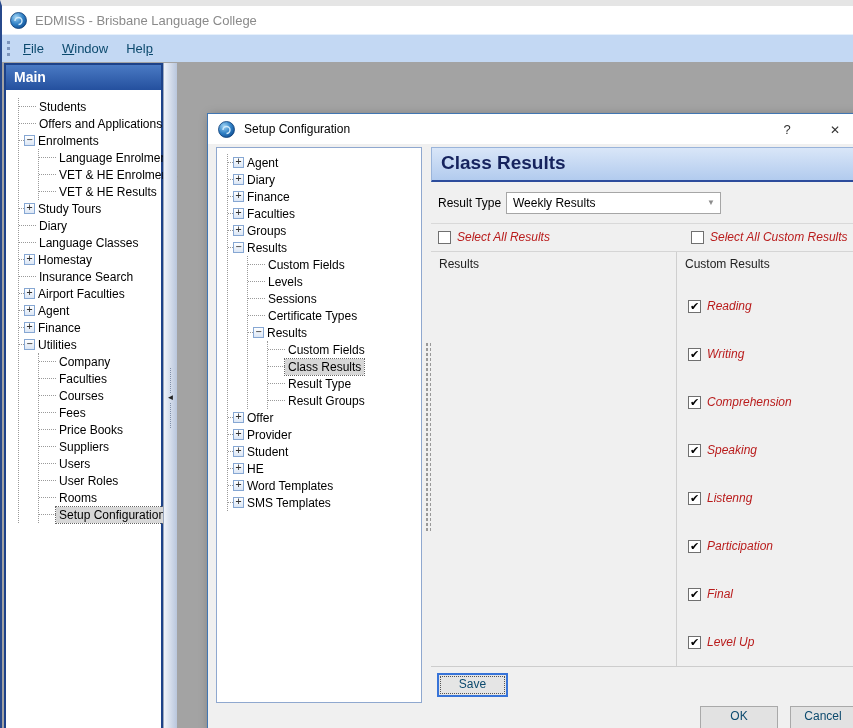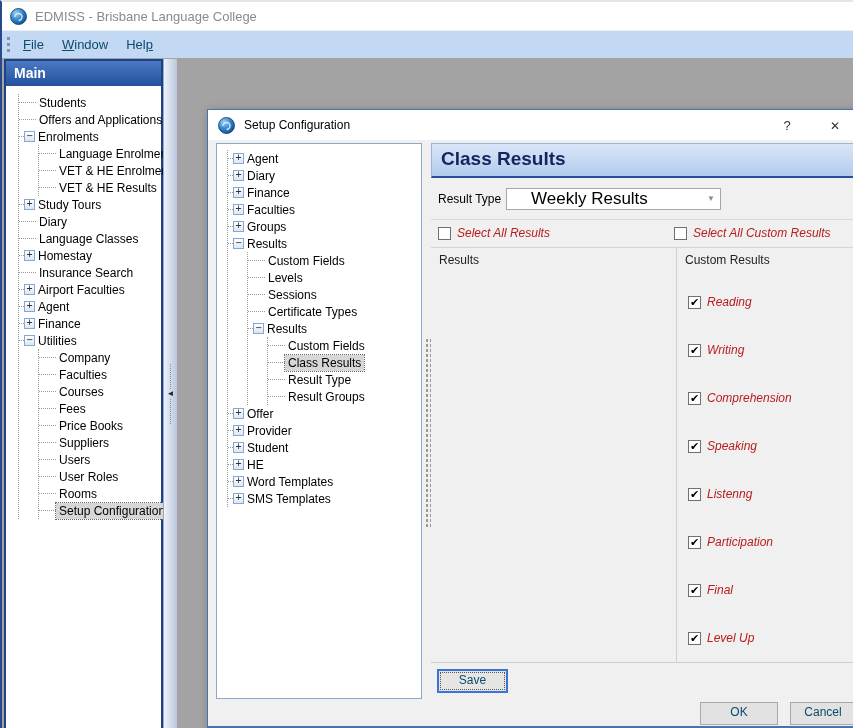--- a/index.html
+++ b/index.html
@@ -1,19 +1,19 @@
 <!DOCTYPE html>
 <html><head>
 <meta charset="utf-8">
 <style>
   * { box-sizing: border-box; margin: 0; padding: 0; }
   body { font-family: "Liberation Sans", sans-serif; background:#555; }
   .screen {
     position: relative; width: 853px; height: 728px; overflow: hidden;
-    background:#a3a3a3; border-top:2px solid #e5e5e5; border-left:2px solid #27498c;
+    background:#a3a3a3; border-top:6px solid #e5e5e5; border-left:2px solid #27498c;
     font-family:"Liberation Sans", sans-serif;
   }
   
   .titlebar { position:absolute; left:0; right:0; top:0; height:28px; background:#ffffff;
     display:flex; align-items:center; padding-left:8px; }
   .win-title { font-size:13px; color:#8a8a8a; margin-left:8px; }
   .app-icon { width:17px; height:17px; flex:none; }
   .menubar { position:absolute; left:0; right:0; top:28px; height:28px; background:#c3d8f3;
     border-top:1px solid #e6f0fb; display:flex; align-items:center; padding-left:3px; }
   .grip { width:3px; height:15px; border-left:3px dotted #7c94bb; margin:0 4px 0 2px; }
@@ -58,25 +58,25 @@
     background-image: radial-gradient(#999 1px, transparent 1.2px); background-size:4px 5px; }
   
   .dlg-right { position:absolute; left:223px; top:33px; width:437px; height:555px; }
   .cr-header { height:35px; background:linear-gradient(#d9e6f8,#b2cbee);
     border:1px solid #9ab4da; border-bottom:2px solid #2c4c9c;
     font-weight:bold; font-size:19px; color:#16235d; padding:4px 0 0 9px; }
   .rt-row { height:42px; border-bottom:1px solid #d9d9d9; display:flex; align-items:center; padding-left:7px; }
   .rt-label { font-size:12px; width:68px; color:#000; }
   .combo { width:215px; height:22px; background:#fff; border:1px solid #a6a6a6;
     display:flex; align-items:center; }
-  .combo-value { flex:1; font-size:17px; padding-left:24px; color:#000; }
+  .combo-value { flex:1; font-size:12px; padding-left:6px; color:#000; }
   .combo-arrow { width:18px; text-align:center; font-size:8px; color:#8d8d8d; }
   .sel-row { height:28px; border-bottom:1px solid #d5d5d5; position:relative; }
   .chk-group { position:absolute; top:6px; display:flex; align-items:center; }
-  .chk-group.g1 { left:7px; } .chk-group.g2 { left:243px;justify-content:flex-end; }
+  .chk-group.g1 { left:7px; } .chk-group.g2 { left:260px;justify-content:flex-end; }
   .checkbox { width:13px; height:13px; border:1px solid #707070; background:#fff; flex:none;
     display:inline-flex; align-items:center; justify-content:center; font-size:11px; color:#000;
     line-height:11px; }
   .chk-label { font-size:12px; margin-left:6px; color:#b91c1c;font-style:italic; }
   .cols { position:relative; height:414px; }
   .col-left { position:absolute; left:0; top:0; width:245px; height:100%; padding:5px 0 0 8px; }
   .col-right { position:absolute; left:245px; top:0; right:0; height:100%;
     border-left:1px solid #cfcfcf; padding:5px 0 0 8px; }
   .group-label { font-size:12px; color:#222; }
   .chk-list { padding-left:3px; margin-top:11px; }

